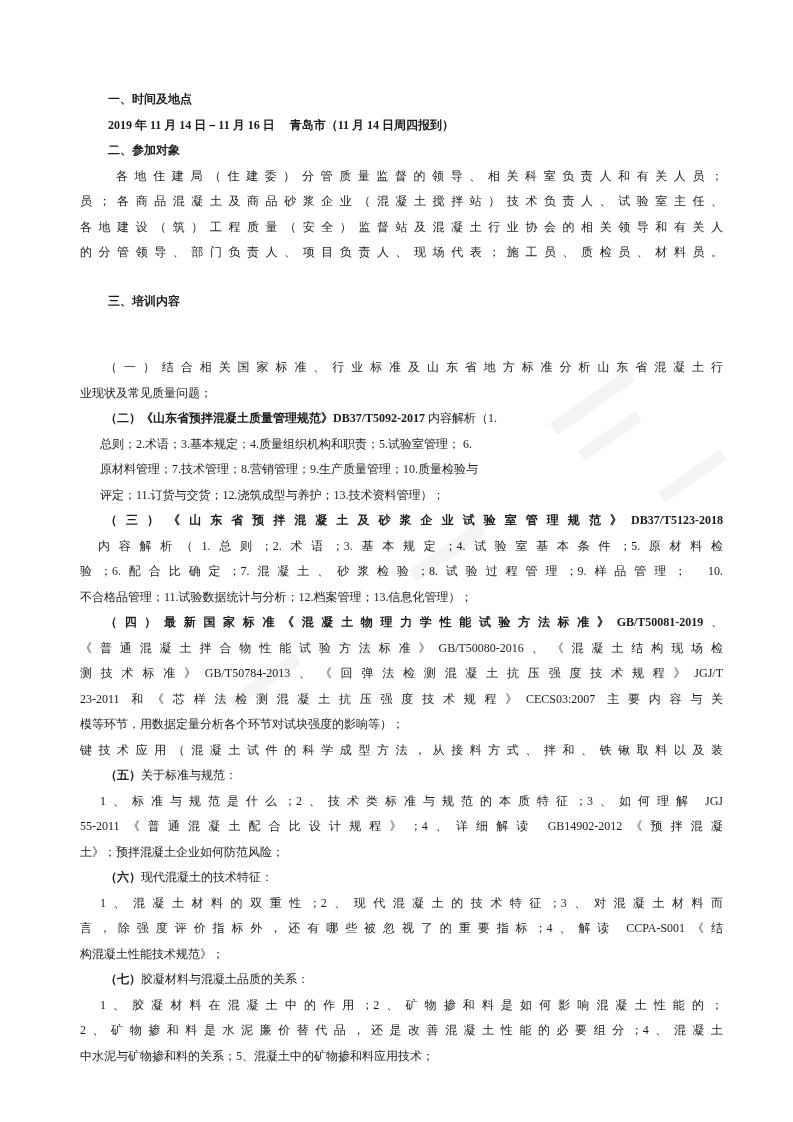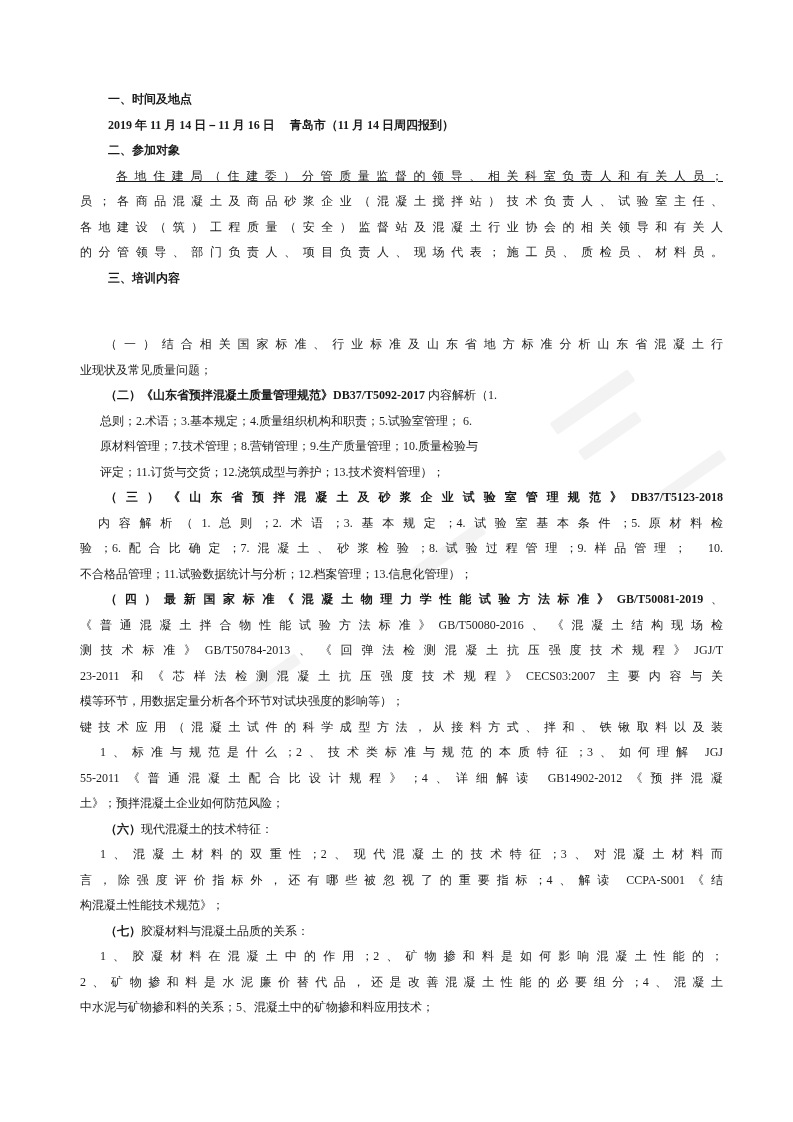--- a/index.html
+++ b/index.html
@@ -58,41 +58,42 @@
     <div class="bar" style="left:575px; top:430px; width:70px; height:12px; transform:rotate(-35deg);"></div>
     <div class="bar" style="left:405px; top:545px; width:85px; height:14px; transform:rotate(-35deg);"></div>
     <div class="bar" style="left:655px; top:470px; width:75px; height:12px; transform:rotate(-35deg);"></div>
     <div class="bar" style="left:225px; top:675px; width:80px; height:12px; transform:rotate(-35deg);"></div>
   </div>
 
   <div class="content" id="content" style="color: rgb(27, 27, 27);">
       <div class="line" style="padding-left: 28px;"><span class="bold">一、时间及地点</span></div>
       <div class="line" style="padding-left: 28px;"><span class="bold">2019 年 11 月 14 日－11 月 16 日　 青岛市（11 月 14 日周四报到）</span></div>
       <div class="line" style="padding-left: 28px;"><span class="bold">二、参加对象</span></div>
-      <div class="line justify" style="padding-left: 36px; text-decoration: underline;"><span class="">各地住建局（住建委）分管质量监督的领导、相关科室负责人和有关人员；</span></div>
+      <div class="line justify" style="padding-left: 36px;"><span class="">各地住建局（住建委）分管质量监督的领导、相关科室负责人和有关人员；</span></div>
       <div class="line justify"><span class="">员；各商品混凝土及商品砂浆企业（混凝土搅拌站）技术负责人、试验室主任、</span></div>
       <div class="line justify"><span class="">各地建设（筑）工程质量（安全）监督站及混凝土行业协会的相关领导和有关人</span></div>
       <div class="line justify"><span class="">的分管领导、部门负责人、项目负责人、现场代表；施工员、质检员、材料员。</span></div>
-      <div class="line" style="padding-left: 28px;"><span class="bold">三、培训内容</span></div>
+      <div class="line" style="padding-left: 28px; margin-top: 23px;"><span class="bold">三、培训内容</span></div>
       <div class="line justify" style="padding-left: 25px; margin-top: 41px;"><span class="">（一）结合相关国家标准、行业标准及山东省地方标准分析山东省混凝土行</span></div>
       <div class="line"><span class="">业现状及常见质量问题；</span></div>
       <div class="line" style="padding-left: 25px;"><span class="bold">（二）《山东省预拌混凝土质量管理规范》DB37/T5092-2017</span><span class=""> 内容解析（1.</span></div>
       <div class="line" style="padding-left: 20px;"><span class="">总则；2.术语；3.基本规定；4.质量组织机构和职责；5.试验室管理； 6.</span></div>
       <div class="line" style="padding-left: 20px;"><span class="">原材料管理；7.技术管理；8.营销管理；9.生产质量管理；10.质量检验与</span></div>
       <div class="line" style="padding-left: 20px;"><span class="">评定；11.订货与交货；12.浇筑成型与养护；13.技术资料管理）；</span></div>
       <div class="line justify" style="padding-left: 25px;"><span class="bold">（三）《山东省预拌混凝土及砂浆企业试验室管理规范》DB37/T5123-2018</span></div>
       <div class="line justify" style="padding-left: 18px;"><span class="">内容解析（1.总则；2.术语；3.基本规定；4.试验室基本条件；5.原材料检</span></div>
       <div class="line justify"><span class="">验；6.配合比确定；7.混凝土、砂浆检验；8.试验过程管理；9.样品管理；  10.</span></div>
       <div class="line"><span class="">不合格品管理；11.试验数据统计与分析；12.档案管理；13.信息化管理）；</span></div>
       <div class="line justify" style="padding-left: 25px;"><span class="bold">（四）最新国家标准《混凝土物理力学性能试验方法标准》GB/T50081-2019</span><span class="">、</span></div>
       <div class="line justify"><span class="">《普通混凝土拌合物性能试验方法标准》GB/T50080-2016、《混凝土结构现场检</span></div>
       <div class="line justify"><span class="">测技术标准》GB/T50784-2013、《回弹法检测混凝土抗压强度技术规程》JGJ/T</span></div>
       <div class="line justify"><span class="">23-2011 和《芯样法检测混凝土抗压强度技术规程》CECS03:2007 主要内容与关</span></div>
       <div class="line"><span class="">模等环节，用数据定量分析各个环节对试块强度的影响等）；</span></div>
       <div class="line justify"><span class="">键技术应用（混凝土试件的科学成型方法，从接料方式、拌和、铁锹取料以及装</span></div>
+      <div class="line" style="padding-left: 25px;"><span class="bold">（五）</span><span class="">关于标准与规范：</span></div>
       <div class="line justify" style="padding-left: 20px;"><span class="">1、标准与规范是什么；2、技术类标准与规范的本质特征；3、如何理解 JGJ</span></div>
       <div class="line justify"><span class="">55-2011《普通混凝土配合比设计规程》；4、详细解读 GB14902-2012《预拌混凝</span></div>
       <div class="line"><span class="">土》；预拌混凝土企业如何防范风险；</span></div>
       <div class="line" style="padding-left: 25px;"><span class="bold">（六）</span><span class="">现代混凝土的技术特征：</span></div>
       <div class="line justify" style="padding-left: 20px;"><span class="">1、混凝土材料的双重性；2、现代混凝土的技术特征；3、对混凝土材料而</span></div>
       <div class="line justify"><span class="">言，除强度评价指标外，还有哪些被忽视了的重要指标；4、解读 CCPA-S001《结</span></div>
       <div class="line"><span class="">构混凝土性能技术规范》；</span></div>
       <div class="line" style="padding-left: 25px;"><span class="bold">（七）</span><span class="">胶凝材料与混凝土品质的关系：</span></div>
       <div class="line justify" style="padding-left: 20px;"><span class="">1、胶凝材料在混凝土中的作用；2、矿物掺和料是如何影响混凝土性能的；</span></div>
       <div class="line justify"><span class="">2、矿物掺和料是水泥廉价替代品，还是改善混凝土性能的必要组分；4、混凝土</span></div>

